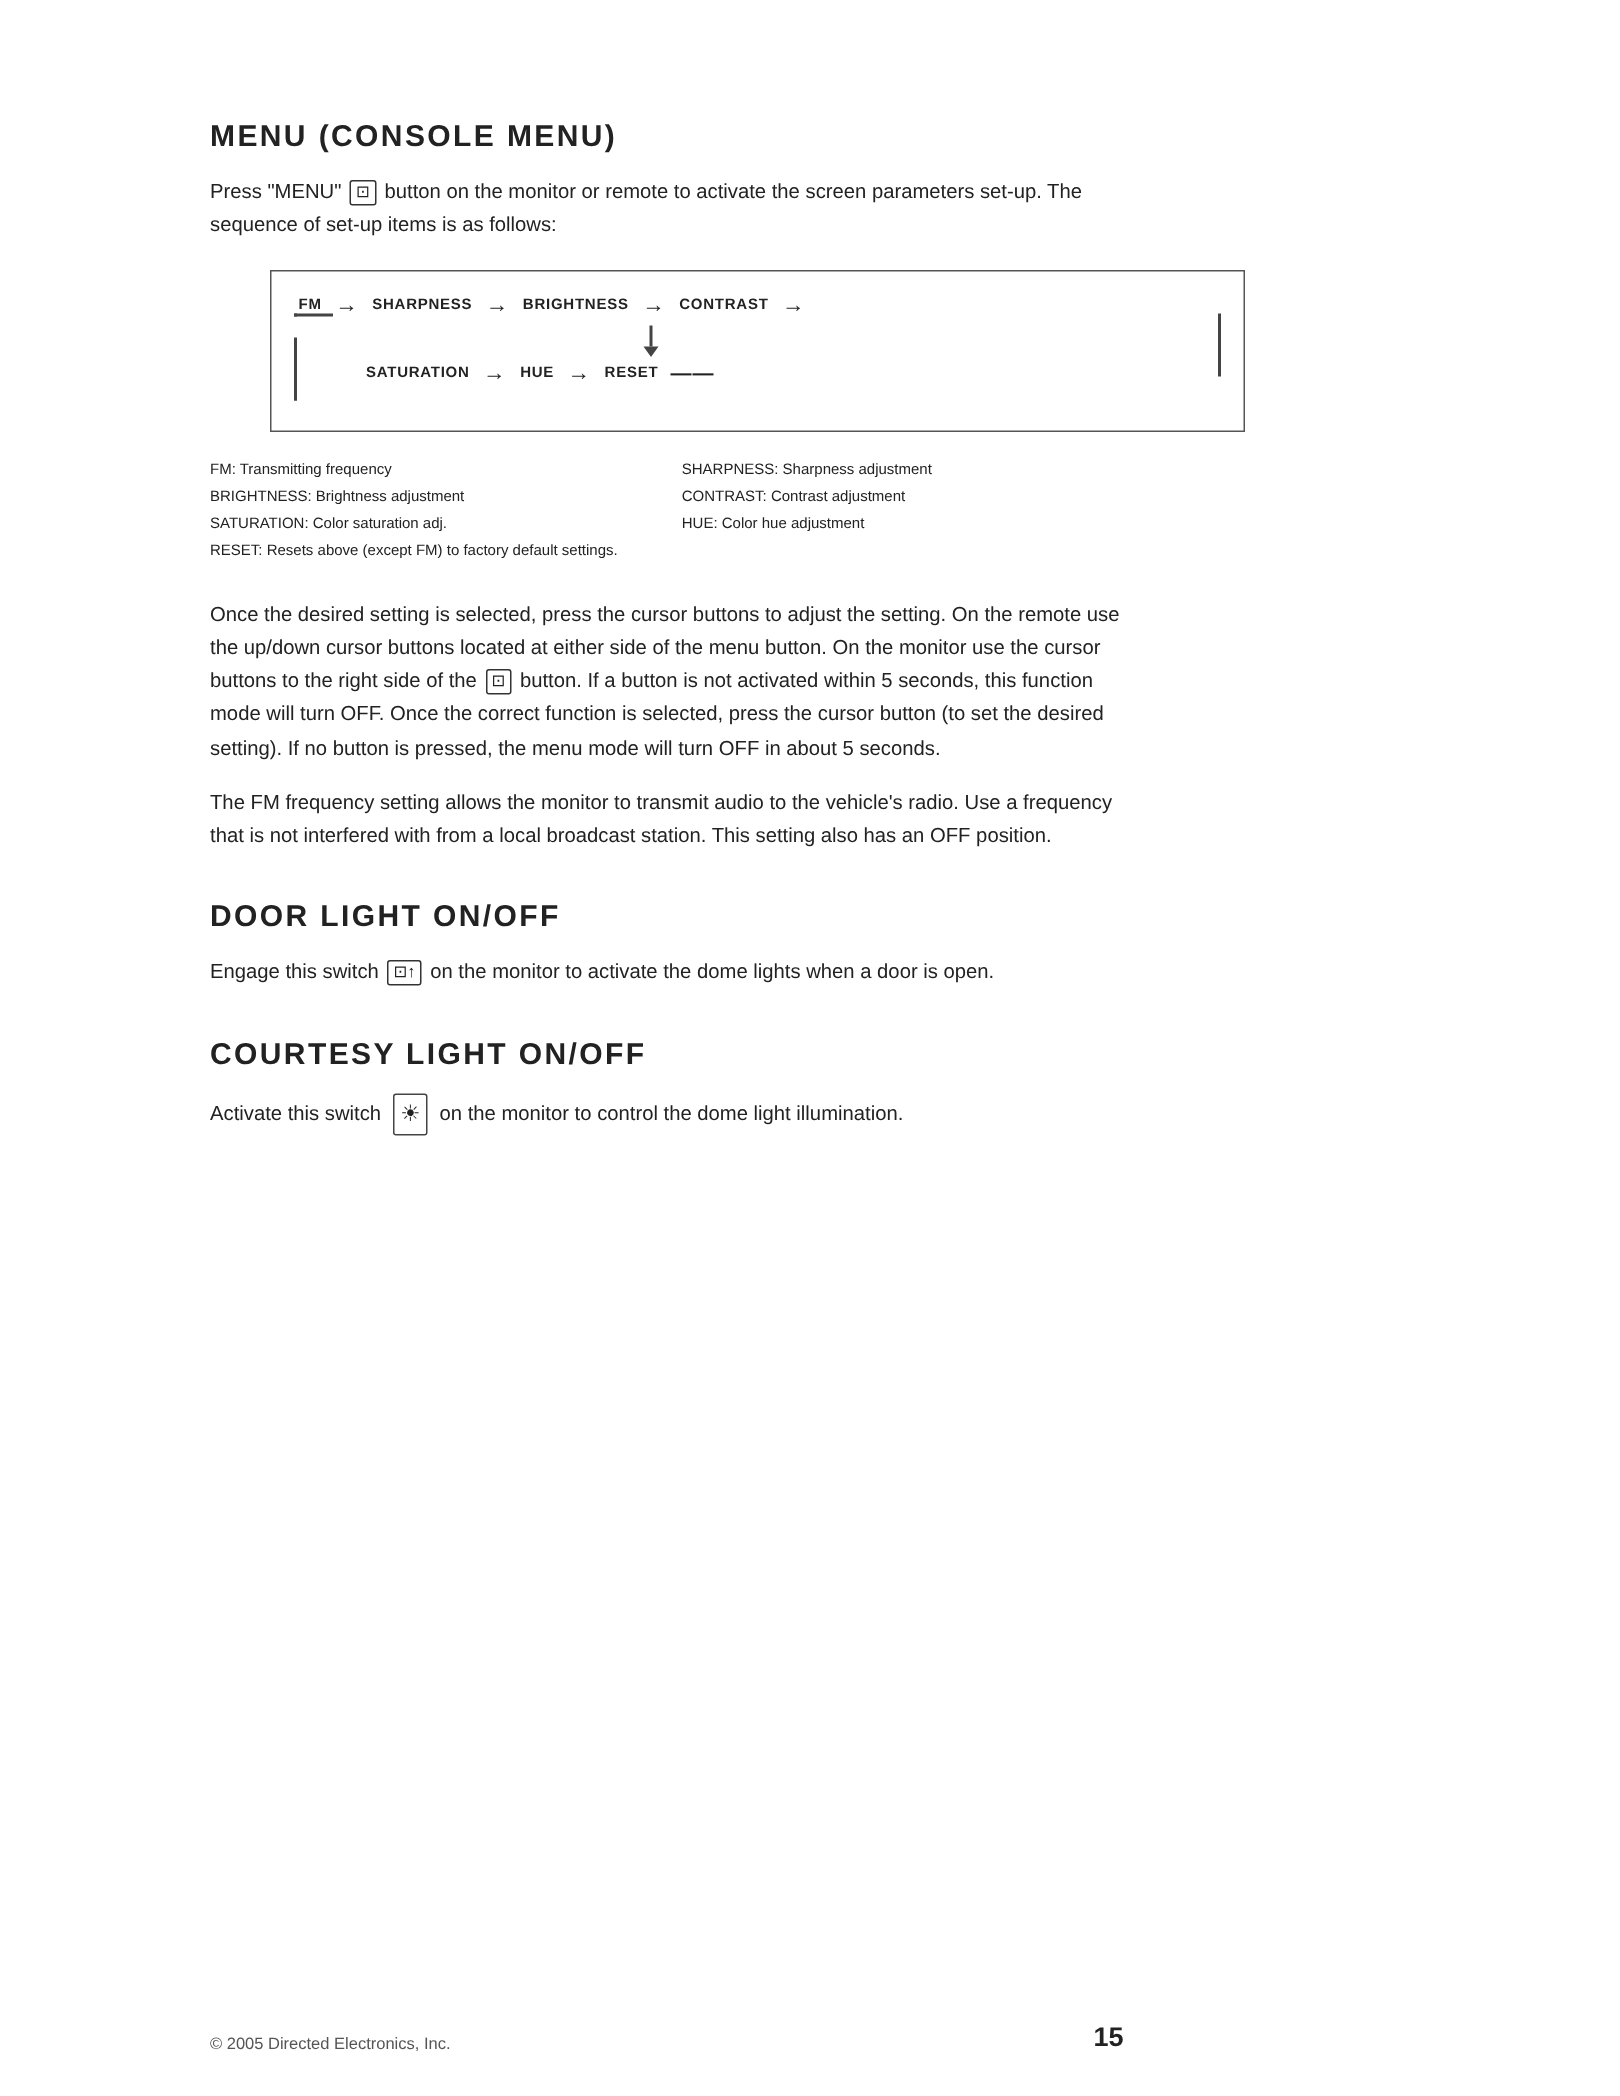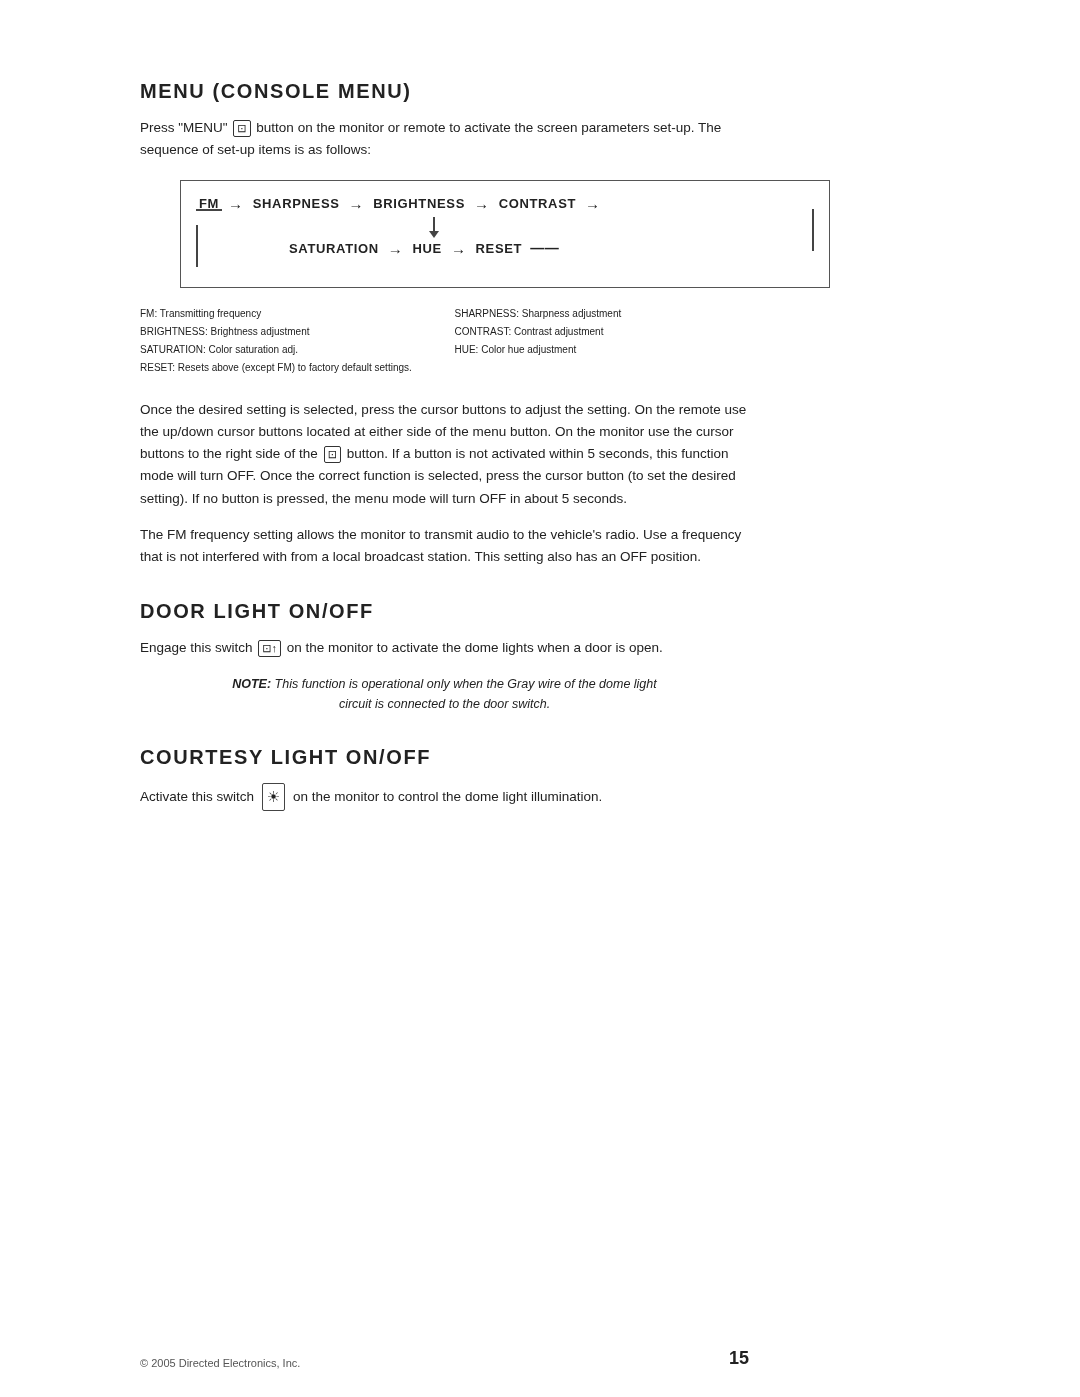--- a/index.html
+++ b/index.html
@@ -47,21 +47,21 @@
       border: 1.5px solid #333;
       border-radius: 2px;
       padding: 1px 3px;
       font-size: 11px;
       vertical-align: middle;
       margin: 0 2px;
       line-height: 1.2;
     }
 
     .flow-item {
-      font-size: 13px;
+      font-size: 10px;
       font-weight: bold;
       letter-spacing: 0.05em;
       white-space: nowrap;
     }
 
     
     .diagram-box {
       border: 1.5px solid #555;
       margin: 18px 0 18px 40px;
       padding: 14px 18px 18px 18px;
@@ -79,21 +79,21 @@
     }
 
     .bottom-row {
       display: flex;
       align-items: center;
       font-size: 13.5px;
       font-weight: bold;
       letter-spacing: 0.05em;
       text-transform: uppercase;
       margin-top: 28px;
-      margin-left: 90px;
+      margin-left: 45px;
     }
 
     .arr {
       margin: 0 9px;
       font-size: 15px;
     }
 
     
     .legend-table {
       display: grid;
@@ -210,23 +210,20 @@
   <p class="body-text">The FM frequency setting allows the monitor to transmit audio to the vehicle's radio. Use a frequency that is not interfered with from a local broadcast station. This setting also has an OFF position.</p>
 
   <h2 class="section-title">Door Light On/Off</h2>
 
   <p class="body-text">
     <span>Engage this switch</span>
     <span class="menu-icon">⊡↑</span>
     <span> on the monitor to activate the dome lights when a door is open.</span>
   </p>
 
-  <div class="note-box">
-    <em><strong>NOTE:</strong> This function is operational only when the Gray wire of the dome light circuit is connected to the door switch.</em>
-  </div>
 
   <h2 class="section-title">Courtesy Light On/Off</h2>
 
   <p class="body-text">
     <span>Activate this switch</span>
     
     <span style="display:inline-block; vertical-align:middle; margin:0 4px; font-size:15px; border:1.5px solid #444; border-radius:2px; padding:1px 4px;">☀</span>
     <span> on the monitor to control the dome light illumination.</span>
   </p>
 

